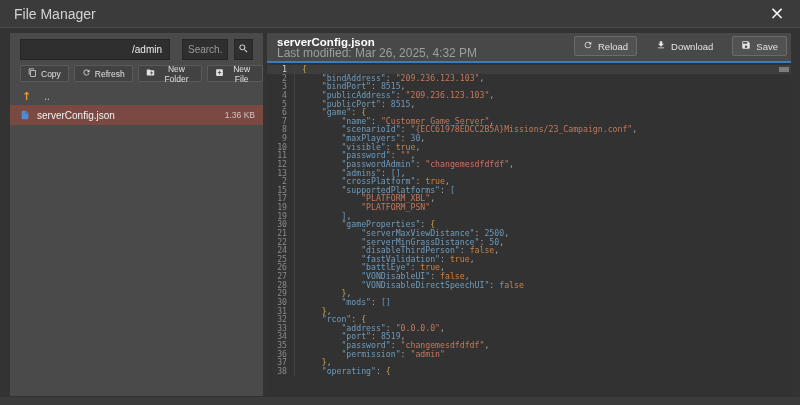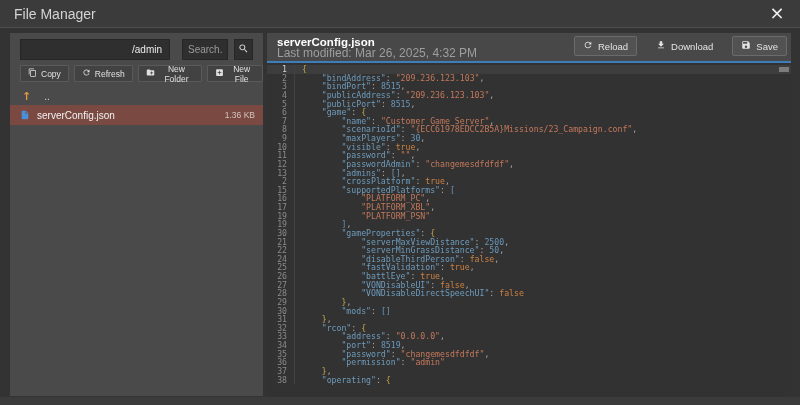--- a/index.html
+++ b/index.html
@@ -172,21 +172,20 @@
         <div class="code-row"><span class="ln">6</span><span class="code"><span class="tk-plain">    </span><span class="tk-key">"game"</span><span class="tk-pun">:</span><span class="tk-plain"> </span><span class="tk-brace">{</span></span></div>
         <div class="code-row"><span class="ln">7</span><span class="code"><span class="tk-plain">        </span><span class="tk-key">"name"</span><span class="tk-pun">:</span><span class="tk-plain"> </span><span class="tk-str">"Customer Game Server"</span><span class="tk-pun">,</span></span></div>
         <div class="code-row"><span class="ln">8</span><span class="code"><span class="tk-plain">        </span><span class="tk-key">"scenarioId"</span><span class="tk-pun">:</span><span class="tk-plain"> </span><span class="tk-str">"{ECC61978EDCC2B5A}Missions/23_Campaign.conf"</span><span class="tk-pun">,</span></span></div>
         <div class="code-row"><span class="ln">9</span><span class="code"><span class="tk-plain">        </span><span class="tk-key">"maxPlayers"</span><span class="tk-pun">:</span><span class="tk-plain"> </span><span class="tk-num">30</span><span class="tk-pun">,</span></span></div>
         <div class="code-row"><span class="ln">10</span><span class="code"><span class="tk-plain">        </span><span class="tk-key">"visible"</span><span class="tk-pun">:</span><span class="tk-plain"> </span><span class="tk-atom">true</span><span class="tk-pun">,</span></span></div>
         <div class="code-row"><span class="ln">11</span><span class="code"><span class="tk-plain">        </span><span class="tk-key">"password"</span><span class="tk-pun">:</span><span class="tk-plain"> </span><span class="tk-str">""</span><span class="tk-pun">,</span></span></div>
         <div class="code-row"><span class="ln">12</span><span class="code"><span class="tk-plain">        </span><span class="tk-key">"passwordAdmin"</span><span class="tk-pun">:</span><span class="tk-plain"> </span><span class="tk-str">"changemesdfdfdf"</span><span class="tk-pun">,</span></span></div>
         <div class="code-row"><span class="ln">13</span><span class="code"><span class="tk-plain">        </span><span class="tk-key">"admins"</span><span class="tk-pun">:</span><span class="tk-plain"> </span><span class="tk-brk">[</span><span class="tk-brk">]</span><span class="tk-pun">,</span></span></div>
         <div class="code-row"><span class="ln">2</span><span class="code"><span class="tk-plain">        </span><span class="tk-key">"crossPlatform"</span><span class="tk-pun">:</span><span class="tk-plain"> </span><span class="tk-atom">true</span><span class="tk-pun">,</span></span></div>
         <div class="code-row"><span class="ln">15</span><span class="code"><span class="tk-plain">        </span><span class="tk-key">"supportedPlatforms"</span><span class="tk-pun">:</span><span class="tk-plain"> </span><span class="tk-brk">[</span></span></div>
-        <div class="code-row"><span class="ln">16</span><span class="code"><span class="tk-plain">            </span><span class="tk-str">"PLATFORM_PC"</span><span class="tk-pun">,</span></span></div>
         <div class="code-row"><span class="ln">17</span><span class="code"><span class="tk-plain">            </span><span class="tk-str">"PLATFORM_XBL"</span><span class="tk-pun">,</span></span></div>
         <div class="code-row"><span class="ln">19</span><span class="code"><span class="tk-plain">            </span><span class="tk-str">"PLATFORM_PSN"</span></span></div>
         <div class="code-row"><span class="ln">19</span><span class="code"><span class="tk-plain">        </span><span class="tk-brk">]</span><span class="tk-pun">,</span></span></div>
         <div class="code-row"><span class="ln">30</span><span class="code"><span class="tk-plain">        </span><span class="tk-key">"gameProperties"</span><span class="tk-pun">:</span><span class="tk-plain"> </span><span class="tk-brace">{</span></span></div>
         <div class="code-row"><span class="ln">21</span><span class="code"><span class="tk-plain">            </span><span class="tk-key">"serverMaxViewDistance"</span><span class="tk-pun">:</span><span class="tk-plain"> </span><span class="tk-num">2500</span><span class="tk-pun">,</span></span></div>
         <div class="code-row"><span class="ln">22</span><span class="code"><span class="tk-plain">            </span><span class="tk-key">"serverMinGrassDistance"</span><span class="tk-pun">:</span><span class="tk-plain"> </span><span class="tk-num">50</span><span class="tk-pun">,</span></span></div>
         <div class="code-row"><span class="ln">24</span><span class="code"><span class="tk-plain">            </span><span class="tk-key">"disableThirdPerson"</span><span class="tk-pun">:</span><span class="tk-plain"> </span><span class="tk-atom">false</span><span class="tk-pun">,</span></span></div>
         <div class="code-row"><span class="ln">25</span><span class="code"><span class="tk-plain">            </span><span class="tk-key">"fastValidation"</span><span class="tk-pun">:</span><span class="tk-plain"> </span><span class="tk-atom">true</span><span class="tk-pun">,</span></span></div>
         <div class="code-row"><span class="ln">26</span><span class="code"><span class="tk-plain">            </span><span class="tk-key">"battlEye"</span><span class="tk-pun">:</span><span class="tk-plain"> </span><span class="tk-atom">true</span><span class="tk-pun">,</span></span></div>
         <div class="code-row"><span class="ln">27</span><span class="code"><span class="tk-plain">            </span><span class="tk-key">"VONDisableUI"</span><span class="tk-pun">:</span><span class="tk-plain"> </span><span class="tk-atom">false</span><span class="tk-pun">,</span></span></div>

